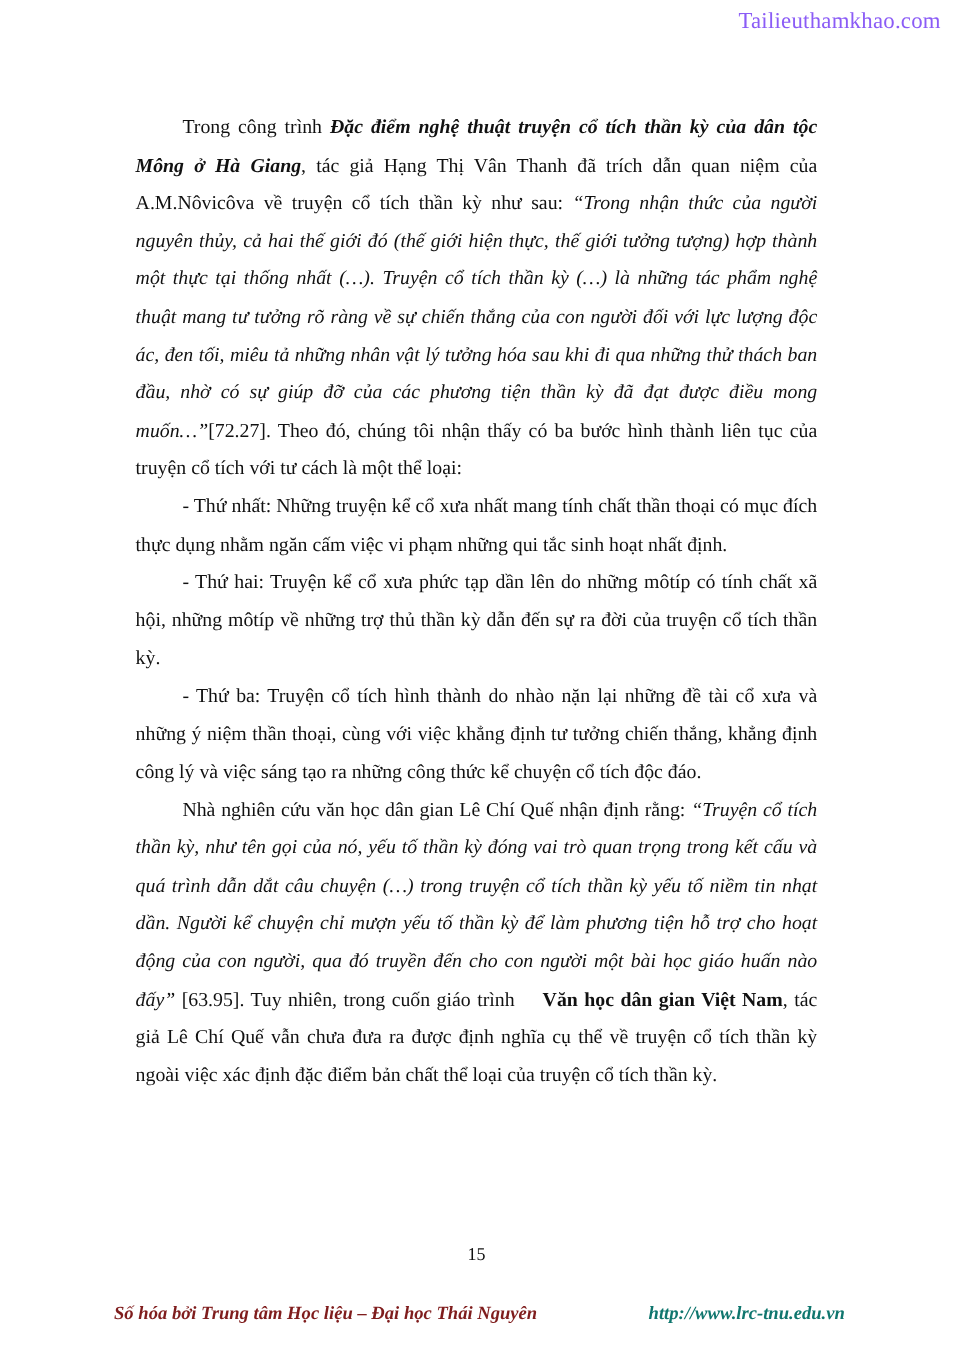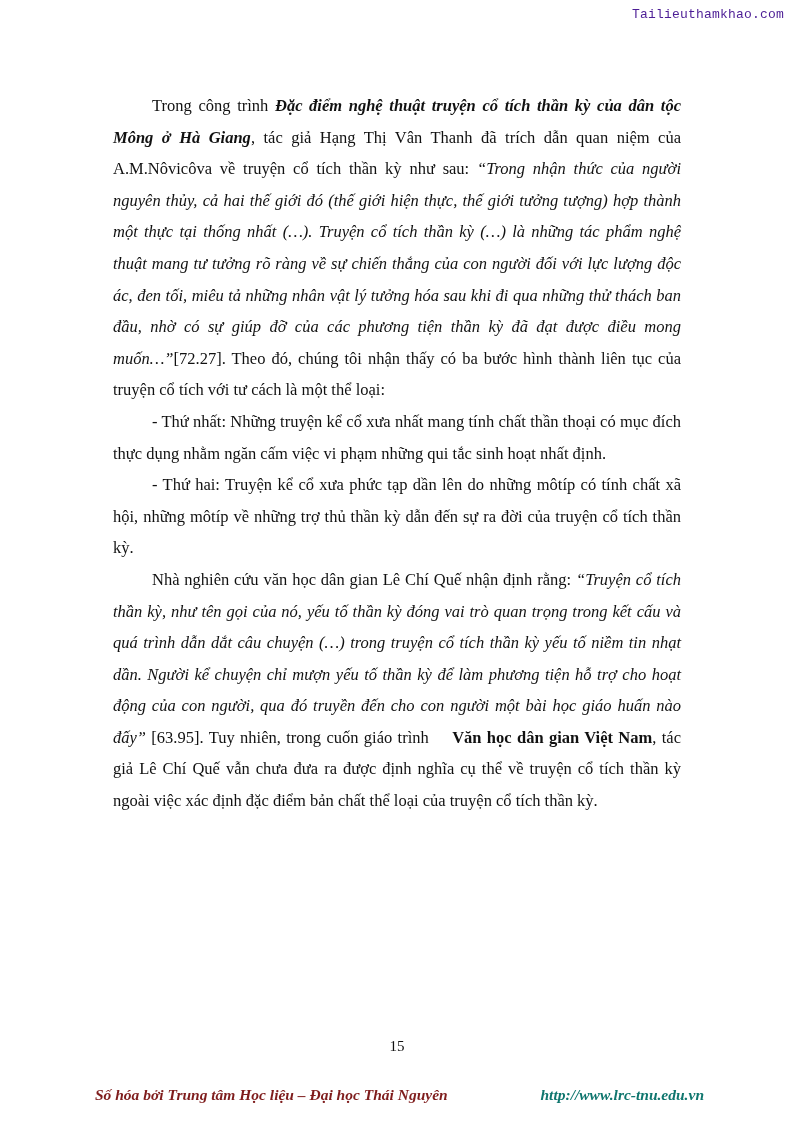--- a/index.html
+++ b/index.html
@@ -13,23 +13,23 @@
     height: 1123px;
     background: #ffffff;
     overflow: hidden;
     font-family: "Liberation Serif", "DejaVu Serif", serif;
     color: #111111;
   }
   .watermark {
     position: absolute;
     top: 7px;
     right: 10px;
-    font-family: Liberation Mono, monospace;
-    font-size: 13px;
-    color: #4c1d95;
+    font-family: Liberation Serif, serif;
+    font-size: 19px;
+    color: #8b5cf6;
     letter-spacing: 0.2px;
   }
   .doc-body {
     position: absolute;
     top: 90px;
     left: 113px;
     width: 568px;
     font-size: 16.5px;
     line-height: 31.6px;
     text-align: justify;
@@ -76,20 +76,21 @@
 <body>
 
 <div class="page">
 
   <div class="watermark">Tailieuthamkhao.com</div>
 
   <div class="doc-body">
     <p class="para"><span>Trong công trình </span><span class="bi">Đặc điểm nghệ thuật truyện cổ tích thần kỳ của dân tộc Mông ở Hà Giang</span><span>, tác giả Hạng Thị Vân Thanh đã trích dẫn quan niệm của A.M.Nôvicôva về truyện cổ tích thần kỳ như sau: </span><span class="i">“Trong nhận thức của người nguyên thủy, cả hai thế giới đó (thế giới hiện thực, thế giới tưởng tượng) hợp thành một thực tại thống nhất (…). Truyện cổ tích thần kỳ (…) là những tác phẩm nghệ thuật mang tư tưởng rõ ràng về sự chiến thắng của con người đối với lực lượng độc ác, đen tối, miêu tả những nhân vật lý tưởng hóa sau khi đi qua những thử thách ban đầu, nhờ có sự giúp đỡ của các phương tiện thần kỳ đã đạt được điều mong muốn…”</span><span>[72.27]. Theo đó, chúng tôi nhận thấy có ba bước hình thành liên tục của truyện cổ tích với tư cách là một thể loại:</span></p>
     <p class="para"><span>- Thứ nhất: Những truyện kể cổ xưa nhất mang tính chất thần thoại có mục đích thực dụng nhằm ngăn cấm việc vi phạm những qui tắc sinh hoạt nhất định.</span></p>
     <p class="para"><span>- Thứ hai: Truyện kể cổ xưa phức tạp dần lên do những môtíp có tính chất xã hội, những môtíp về những trợ thủ thần kỳ dẫn đến sự ra đời của truyện cổ tích thần kỳ.</span></p>
+    <p class="para"><span>- Thứ ba: Truyện cổ tích hình thành do nhào nặn lại những đề tài cổ xưa và những ý niệm thần thoại, cùng với việc khẳng định tư tưởng chiến thắng, khẳng định công lý và việc sáng tạo ra những công thức kể chuyện cổ tích độc đáo.</span></p>
     <p class="para"><span>Nhà nghiên cứu văn học dân gian Lê Chí Quế nhận định rằng: </span><span class="i">“Truyện cổ tích thần kỳ, như tên gọi của nó, yếu tố thần kỳ đóng vai trò quan trọng trong kết cấu và quá trình dẫn dắt câu chuyện (…) trong truyện cổ tích thần kỳ yếu tố niềm tin nhạt dần. Người kể chuyện chỉ mượn yếu tố thần kỳ để làm phương tiện hỗ trợ cho hoạt động của con người, qua đó truyền đến cho con người một bài học giáo huấn nào đấy”</span><span> [63.95]. Tuy nhiên, trong cuốn giáo trình </span><span class="b">Văn học dân gian Việt Nam</span><span>, tác giả Lê Chí Quế vẫn chưa đưa ra được định nghĩa cụ thể về truyện cổ tích thần kỳ ngoài việc xác định đặc điểm bản chất thể loại của truyện cổ tích thần kỳ.</span></p>
   </div>
 
   <div class="page-number">15</div>
 
   <div class="footer">
     <span class="footer-left">Số hóa bởi Trung tâm Học liệu – Đại học Thái Nguyên</span>
     <a class="footer-right" href="#">http://www.lrc-tnu.edu.vn</a>
   </div>
 

